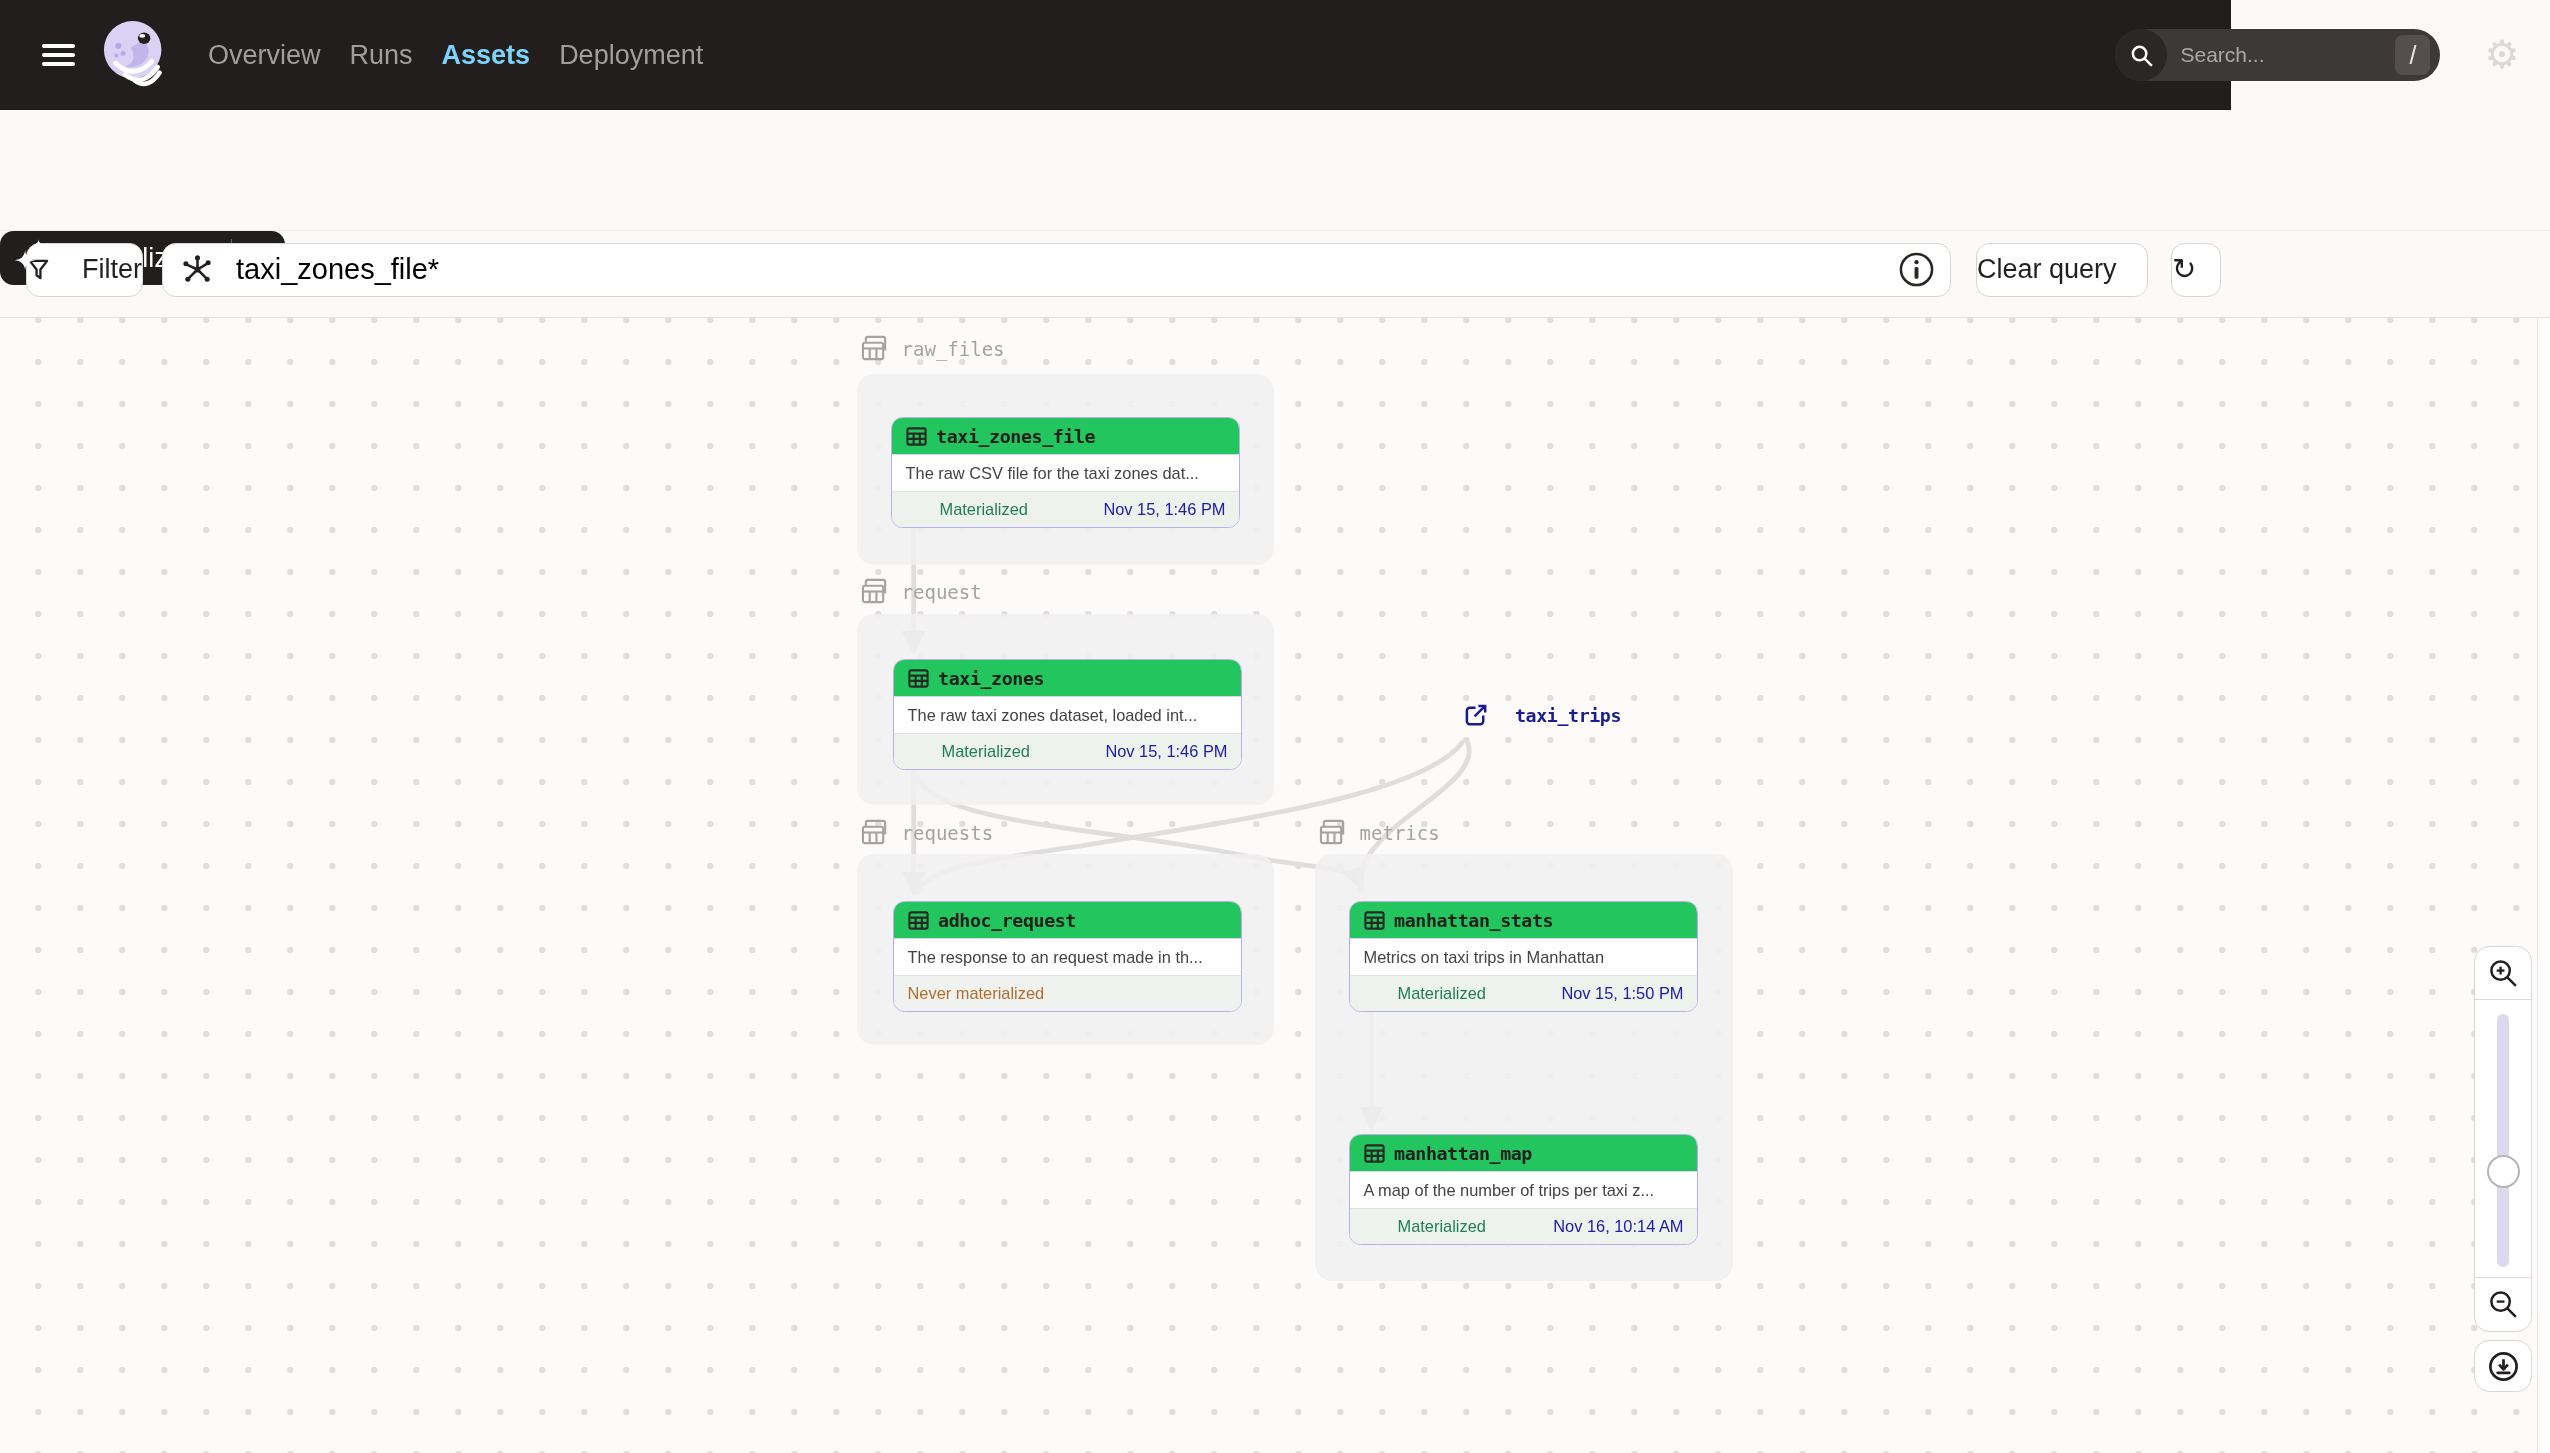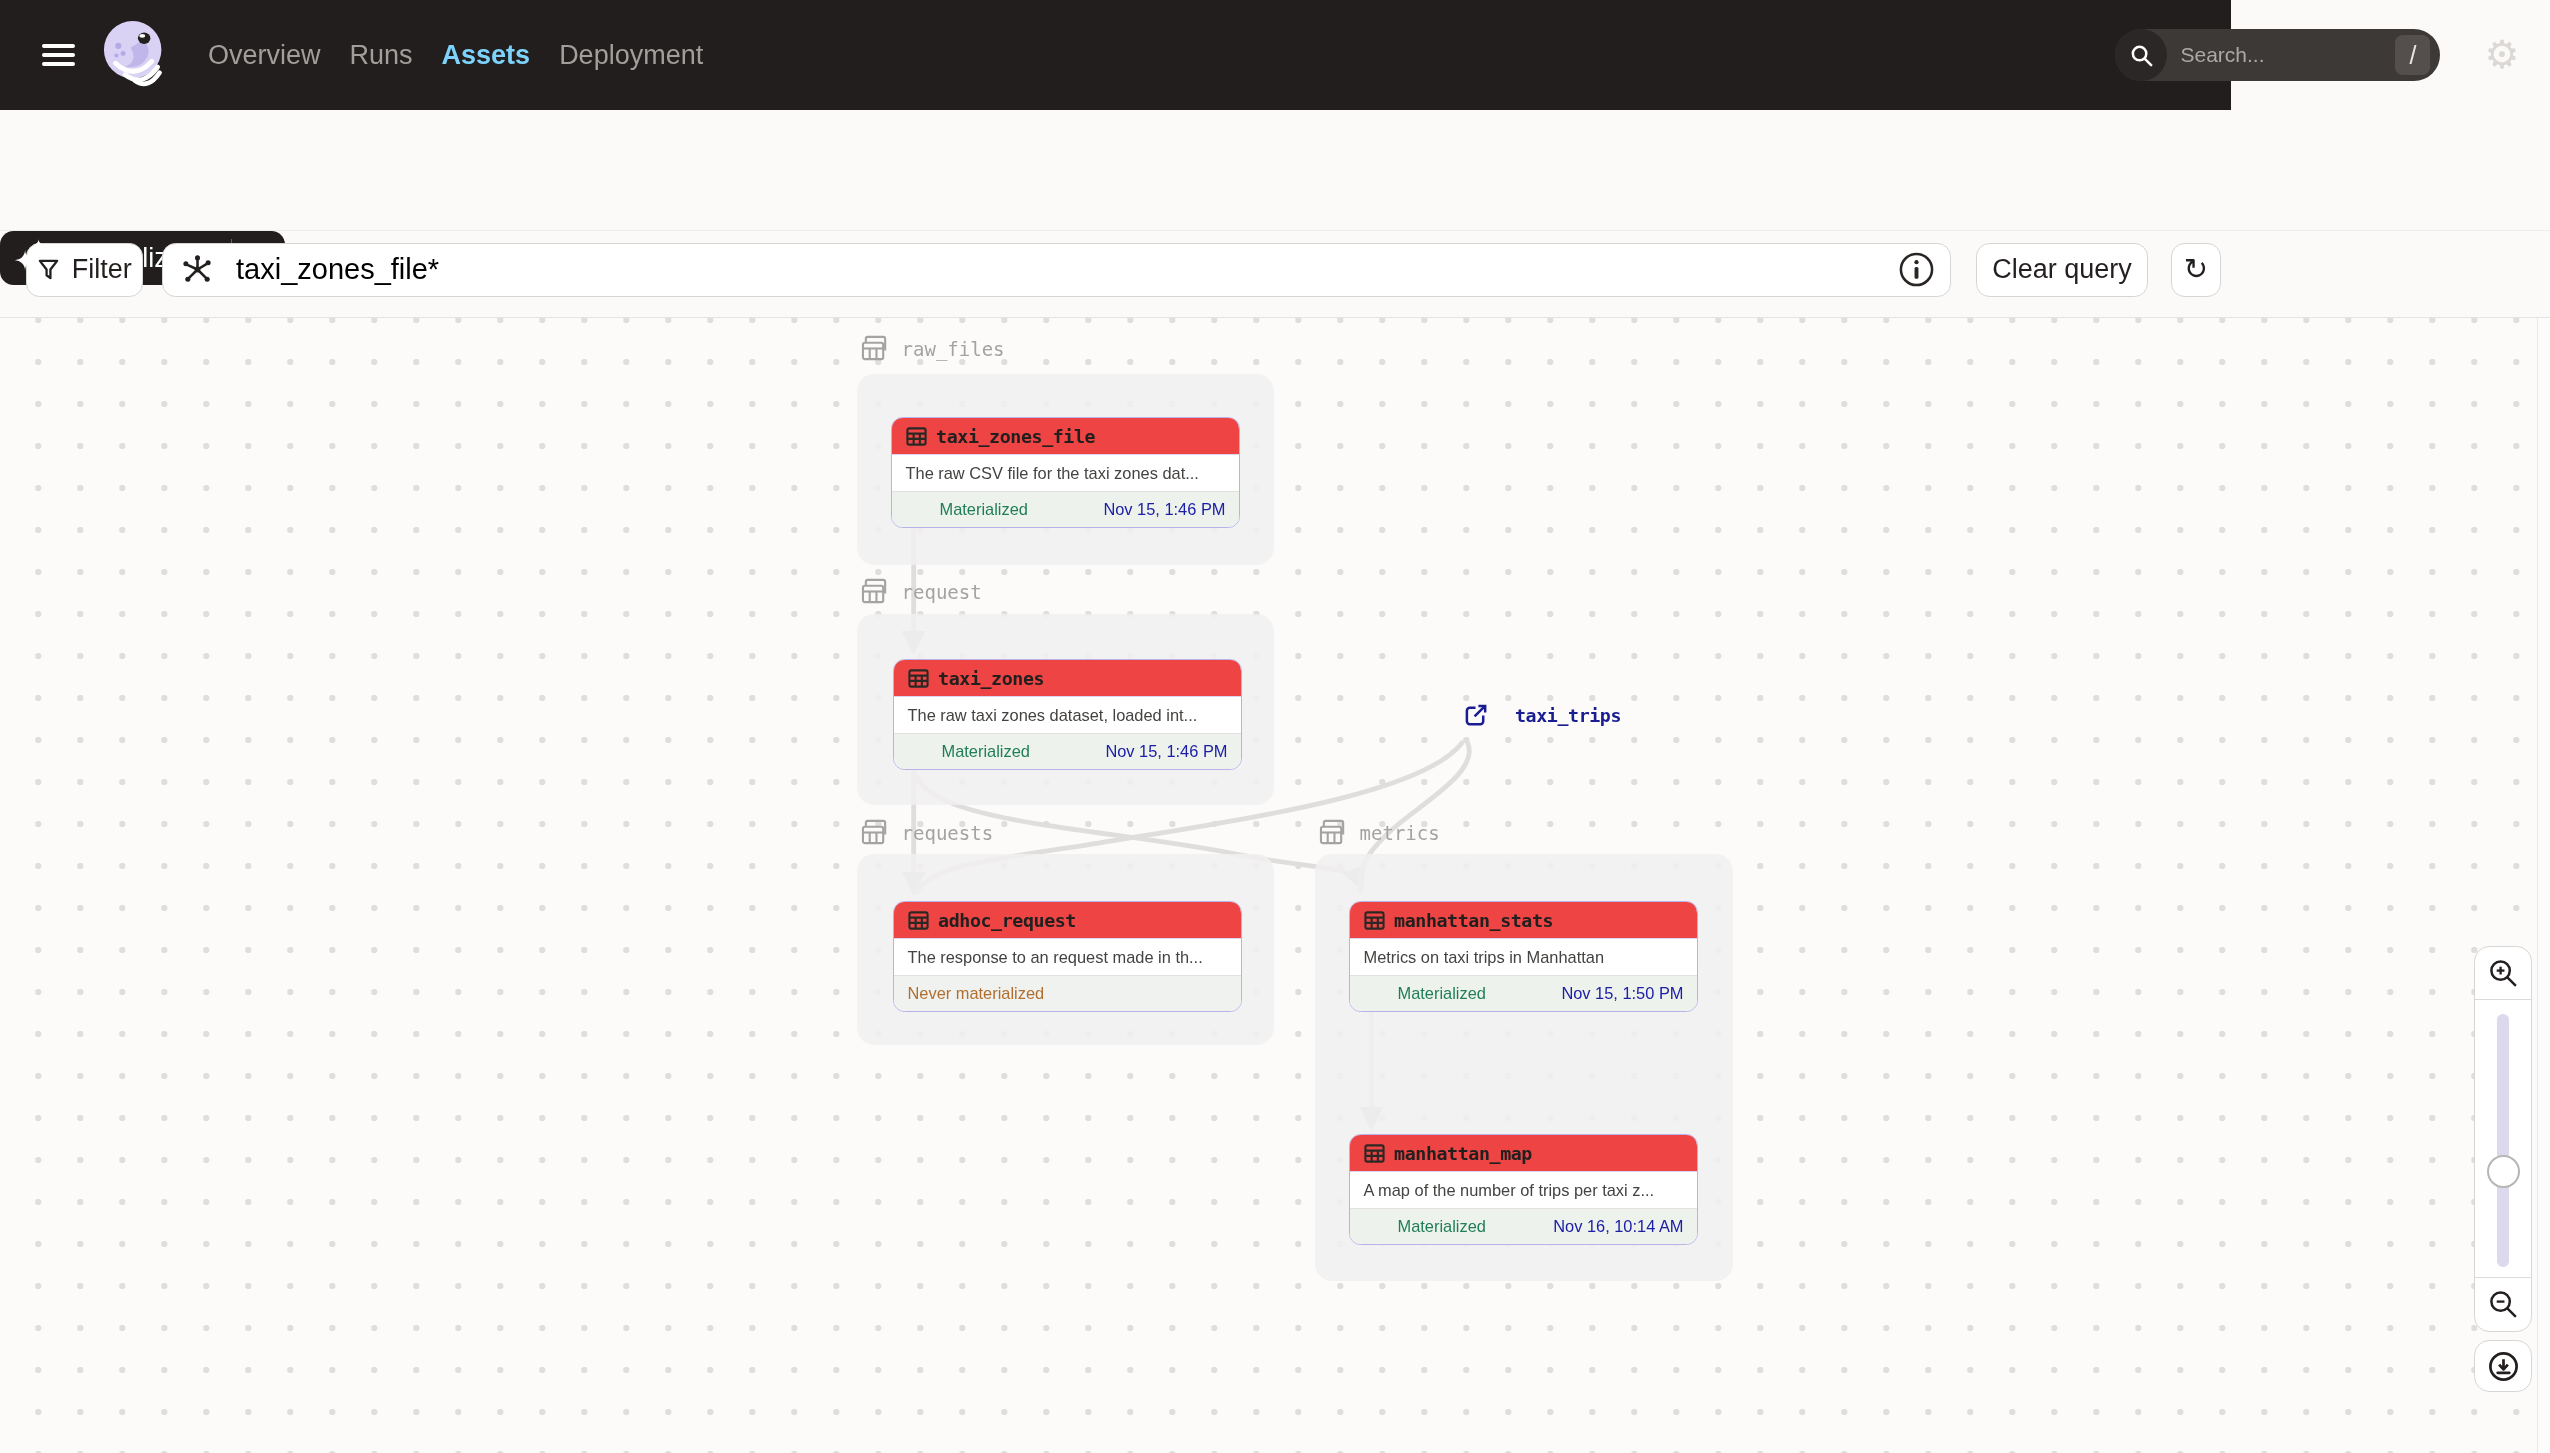--- a/index.html
+++ b/index.html
@@ -29,21 +29,21 @@
   #gearbtn { position:absolute; left:2475px; top:27px; width:54px; height:54px;
     display:flex; align-items:center; justify-content:center; cursor:pointer; }
   #gearbtn span { font-size:39px; color:#DBD8D5; line-height:1; }
 
   
   #pagehead { position:absolute; left:0; top:110px; width:2550px; height:121px;
     background:#FBFAF9; border-bottom:1px solid #EEECEB; }
   #pagetitle { position:absolute; left:45px; top:142px; font-size:30px;
     font-weight:600; color:#1F1C1B; letter-spacing:0.2px; }
   .btn { position:absolute; background:#FFFFFF; border:1.4px solid #D7D5D3;
-    border-radius:13.5px; display:flex; align-items:center; justify-content:center;
+    border-radius:13.5px; display:flex; align-items:center; justify-content:space-between;
     font-size:27px; color:#231F1E; cursor:pointer; gap:11.6px; }
   #reloadbtn { left:2257px; top:140px; width:271px; height:54px; }
   .refresh-glyph { font-size:29px; line-height:1; font-family:"DejaVu Sans", sans-serif; }
 
   
   #toolbar { position:absolute; left:0; top:231px; width:2550px; height:87px;
     background:#FBFAF9; border-bottom:1px solid #E6E4E3; }
   #filterbtn { left:26px; top:11.6px; width:117px; height:54px; }
   #querybox { position:absolute; left:162px; top:11.6px; width:1789px; height:54px;
     background:#FFFFFF; border:1.4px solid #D7D5D3; border-radius:13.5px;
@@ -86,21 +86,21 @@
   #gl-req { left:861px; top:501px; }
   #gl-met { left:1319px; top:501px; }
 
   .node { position:absolute; width:349px; border:1.9px solid #B9B1E9; border-radius:11.6px;
     background:#FFFFFF; overflow:hidden; cursor:pointer; }
   #n-tzf { left:891px;  top:99px; }
   #n-tz  { left:893px;  top:341px; }
   #n-ar  { left:893px;  top:583px; }
   #n-ms  { left:1349px; top:583px; }
   #n-mm  { left:1349px; top:816px; }
-  .node-head { height:37px; background:#ef4444; border-bottom:1px solid #DBD6F2;
+  .node-head { height:37px; background:#22c55e; border-bottom:1px solid #DBD6F2;
     display:flex; align-items:center; gap:9.6px; padding:0 13.5px; }
   .node-name { font-family:"DejaVu Sans Mono", monospace; font-weight:bold;
     font-size:18.3px; color:#21201F; letter-spacing:-0.4px; }
   .node-desc { height:36px; display:flex; align-items:center; padding:0 13.5px;
     font-size:16.4px; color:#454341; white-space:nowrap; overflow:hidden; }
   .node-foot { height:36px; background:#EDF2ED; border-top:1px solid #E3E1DF;
     display:flex; align-items:center; justify-content:space-between; padding:0 13.5px;
     font-size:16.4px; }
   .st-ok { color:#1F7E55;padding-left:34px; }
   .st-never { color:#B26E2F; }

